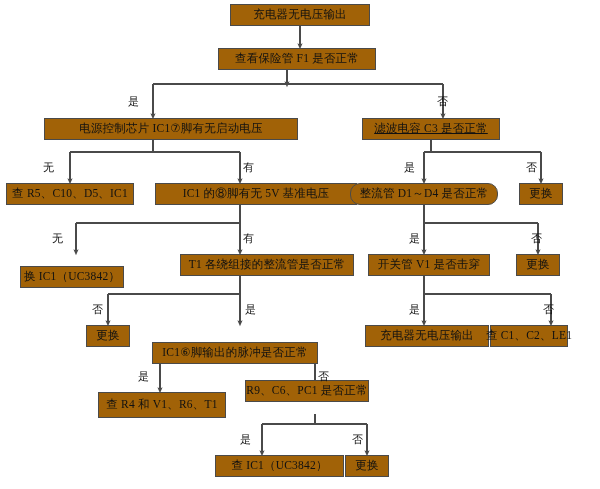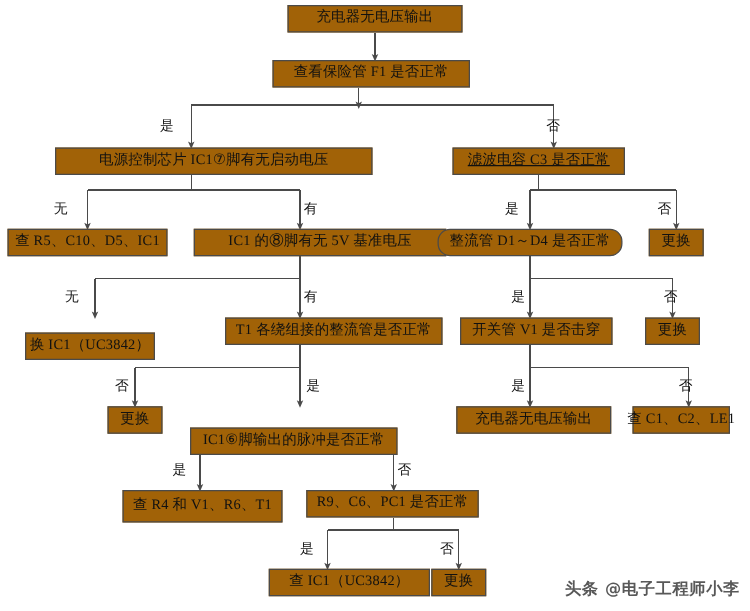--- a/index.html
+++ b/index.html
@@ -118,23 +118,23 @@
       <div class="node" style="left: 155px; top: 183px; width: 202px; height: 22px;">IC1 的⑧脚有无 5V 基准电压</div>
       <div class="node" style="left: 350px; top: 183px; width: 148px; height: 22px; border-radius: 10px;">整流管 D1～D4 是否正常</div>
       <div class="node" style="left: 519px; top: 183px; width: 44px; height: 22px;">更换</div>
       <div class="node" style="left: 20px; top: 266px; width: 104px; height: 22px;">换 IC1（UC3842）</div>
       <div class="node" style="left: 152px; top: 254px; width: 174px; height: 22px; margin-left: 28px;">T1 各绕组接的整流管是否正常</div>
       <div class="node" style="left: 368px; top: 254px; width: 122px; height: 22px;">开关管 V1 是否击穿</div>
       <div class="node" style="left: 516px; top: 254px; width: 44px; height: 22px;">更换</div>
       <div class="node" style="left: 86px; top: 325px; width: 44px; height: 22px;">更换</div>
       <div class="node" style="left: 152px; top: 342px; width: 166px; height: 22px;">IC1⑥脚输出的脉冲是否正常</div>
       <div class="node" style="left: 365px; top: 325px; width: 124px; height: 22px;">充电器无电压输出</div>
-      <div class="node" style="left: 506px; top: 325px; width: 78px; height: 22px;">查 C1、C2、LE1</div>
+      <div class="node" style="left: 490px; top: 325px; width: 78px; height: 22px;">查 C1、C2、LE1</div>
       <div class="node" style="left: 98px; top: 392px; width: 128px; height: 26px;">查 R4 和 V1、R6、T1</div>
-      <div class="node" style="left: 245px; top: 392px; width: 138px; height: 22px; text-align: right;">R9、C6、PC1 是否正常</div>
+      <div class="node" style="left: 245px; top: 380px; width: 124px; height: 22px; text-align: right;">R9、C6、PC1 是否正常</div>
       <div class="node" style="left: 215px; top: 455px; width: 129px; height: 22px;">查 IC1（UC3842）</div>
       <div class="node" style="left: 345px; top: 455px; width: 44px; height: 22px;">更换</div>
     </div>
   <div id="label-layer">
       <span class="elabel" style="left: 128px; top: 96px;">是</span>
       <span class="elabel" style="left: 437px; top: 96px;">否</span>
       <span class="elabel" style="left: 43px; top: 162px;">无</span>
       <span class="elabel" style="left: 243px; top: 162px;">有</span>
       <span class="elabel" style="left: 404px; top: 162px;">是</span>
       <span class="elabel" style="left: 526px; top: 162px;">否</span>
@@ -145,15 +145,14 @@
       <span class="elabel" style="left: 92px; top: 304px;">否</span>
       <span class="elabel" style="left: 245px; top: 304px;">是</span>
       <span class="elabel" style="left: 409px; top: 304px;">是</span>
       <span class="elabel" style="left: 543px; top: 304px;">否</span>
       <span class="elabel" style="left: 138px; top: 371px;">是</span>
       <span class="elabel" style="left: 318px; top: 371px;">否</span>
       <span class="elabel" style="left: 240px; top: 434px;">是</span>
       <span class="elabel" style="left: 352px; top: 434px;">否</span>
     </div>
 
-  <div id="watermark">头条 @电子工程师小李</div>
 
 </div>
 
 </body></html>

